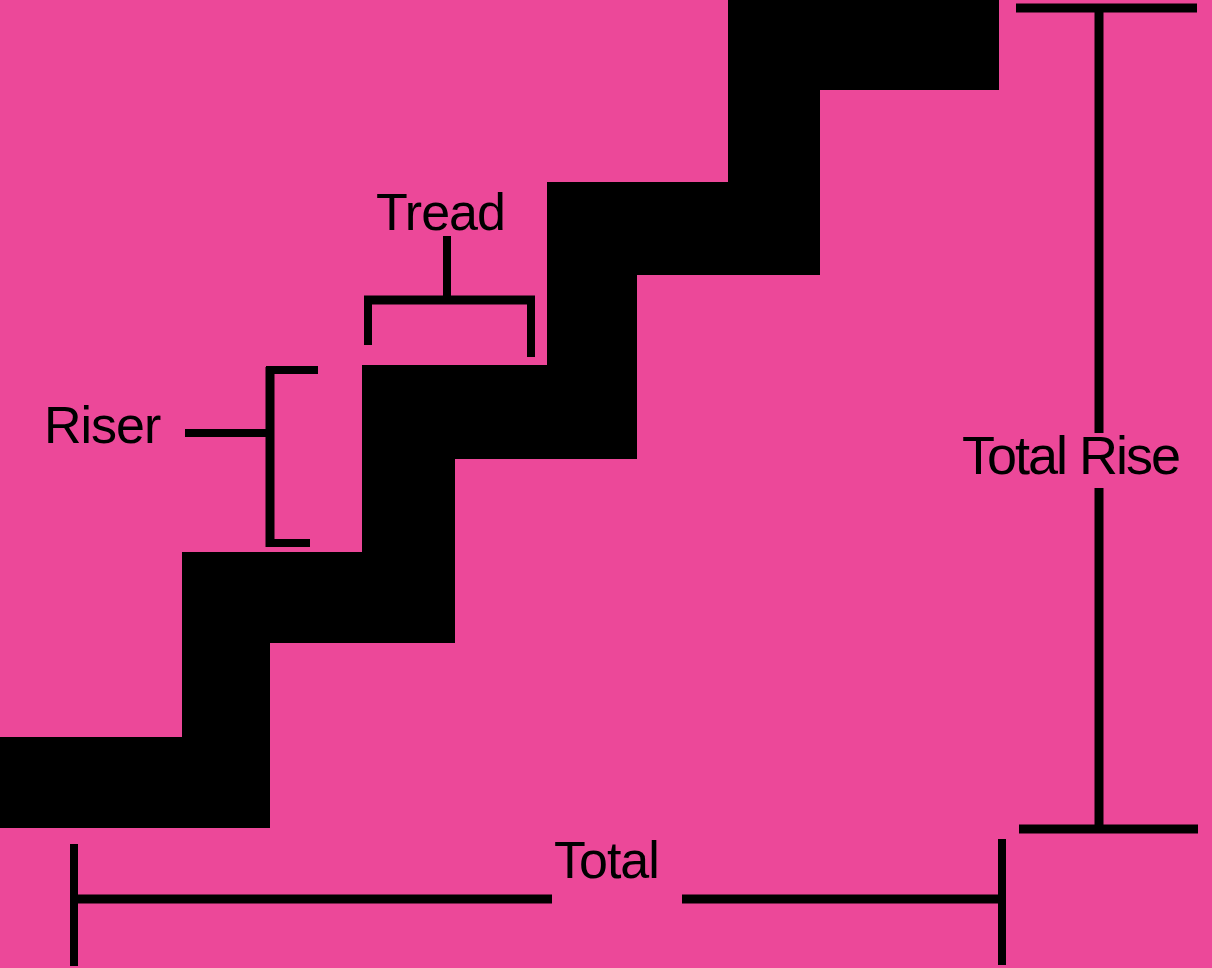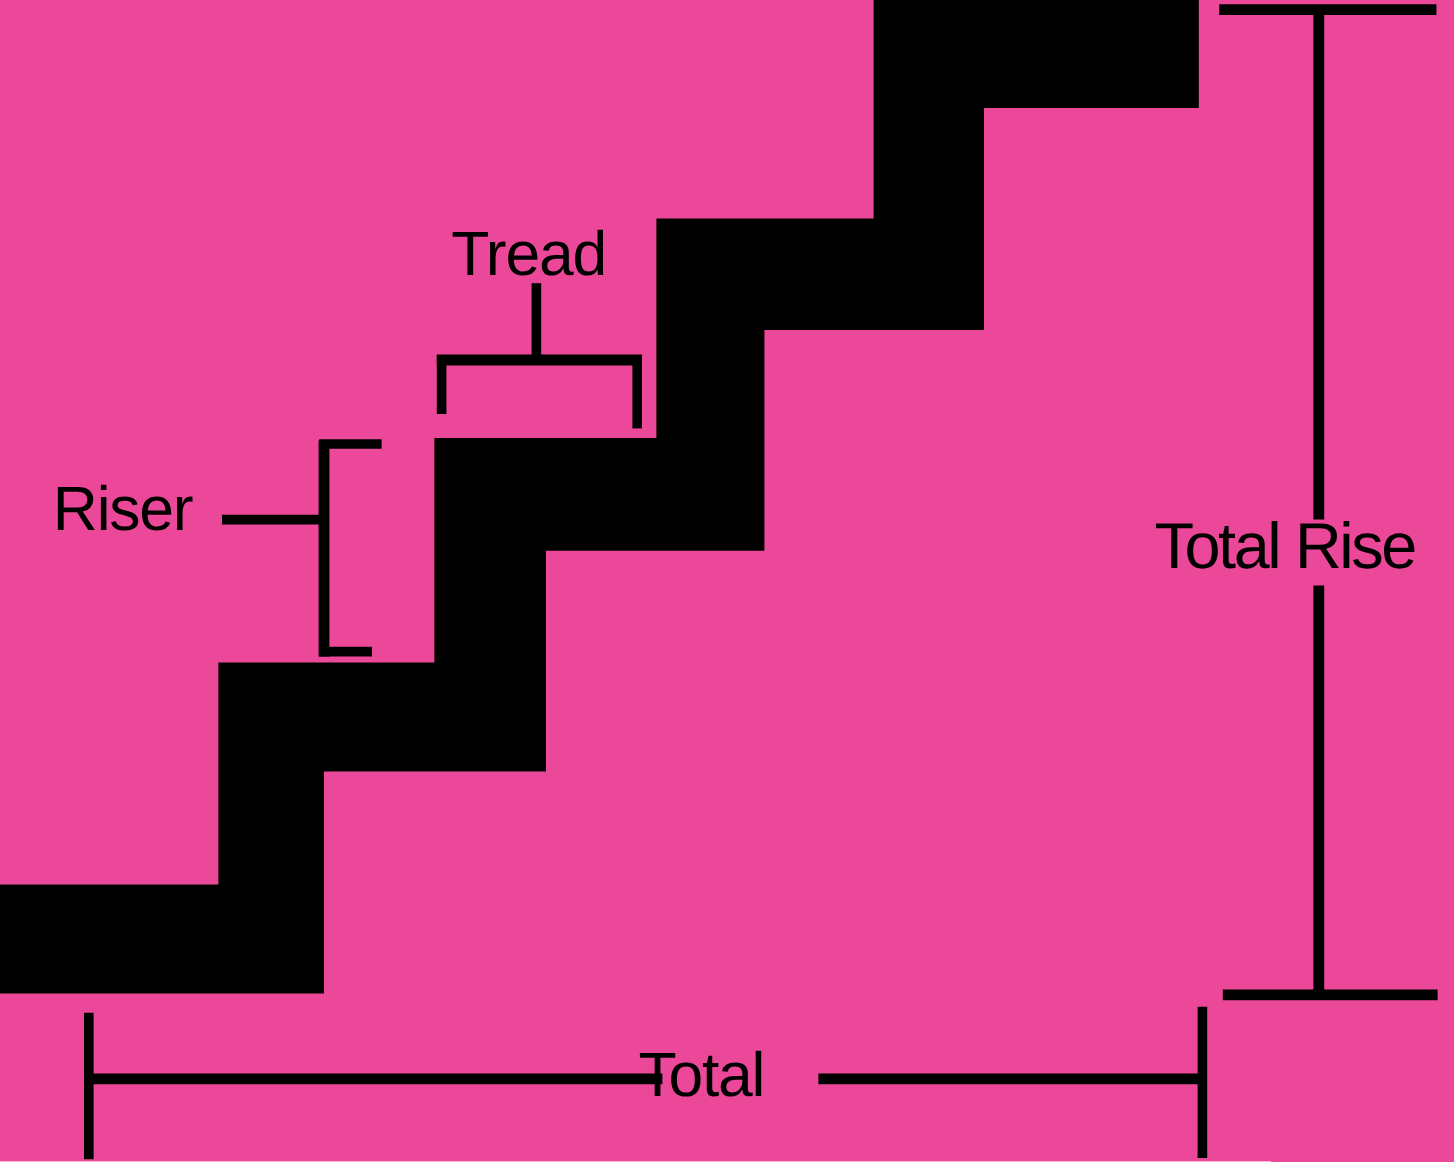--- a/index.html
+++ b/index.html
@@ -16,21 +16,21 @@
     position: absolute;
     color: #000000;
     line-height: 1;
     letter-spacing: -1px;
     white-space: nowrap;
     font-size: 52px;
   }
   .label-tread      { left: 376px;  top: 186px; }
   .label-riser      { left: 44px;   top: 399px; }
   .label-total-rise { left: 962px;  top: 428px; font-size: 54px; letter-spacing: -2px; }
-  .label-total      { left: 532px;  top: 834px; margin-top: 36px; }
+  .label-total      { left: 554px;  top: 834px; }
   .label-run        { left: 552px;  top: 903px; }
 </style>
 </head>
 <body>
 
 <div class="canvas">
 
   <svg width="1212" height="968" viewBox="0 0 1212 968">
     <polygon points="728,0 999,0 999,90 820,90 820,275 637,275 637,459 455,459 455,643 270,643 270,828 0,828 0,737 182,737 182,552 362,552 362,365 547,365 547,182 728,182" fill="#000000"></polygon>
     <g>

